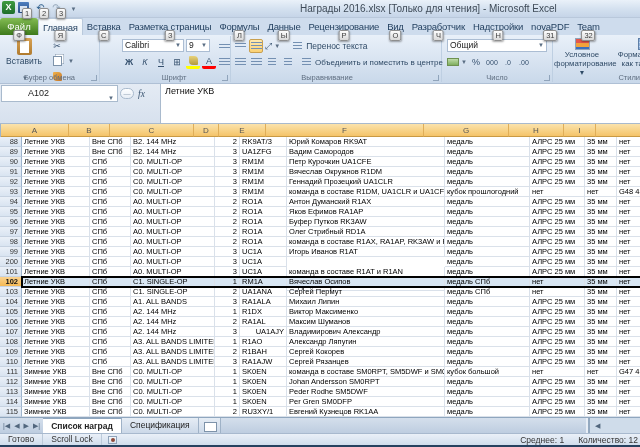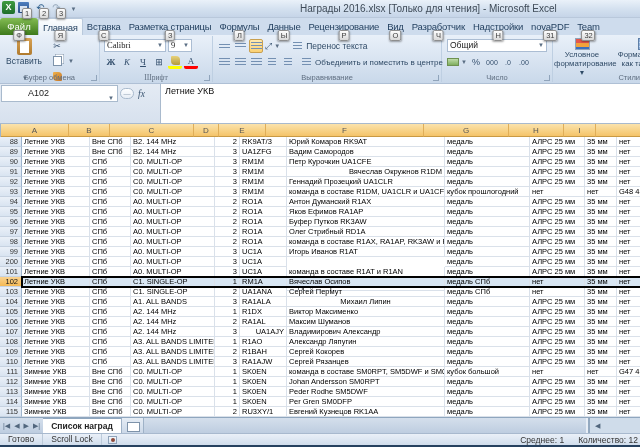--- a/index.html
+++ b/index.html
@@ -86,21 +86,21 @@
     border-right:1px solid #9DB4CD; border-bottom:1px solid #9DB4CD; position:relative; }
   .corner::after { content:""; position:absolute; right:2px; bottom:2px;
     border-left:7px solid transparent; border-bottom:7px solid #B8C6D8; }
   .ch { height:13px; background:linear-gradient(#FBE3AC,#F5C469);
     border-right:1px solid #E0AE58; border-bottom:1px solid #C99A44;
     font-size:8px; color:#555; text-align:center; line-height:13px; flex:0 0 auto; }
   .grow { display:flex; height:10px; position:relative; }
   .rh { width:22px; flex:0 0 22px; background:linear-gradient(#EAF0F8,#D9E4F1);
     border-right:1px solid #9DB4CD; border-bottom:1px solid #C6D2E1;
     font-size:7.5px; color:#333; text-align:right; padding-right:3px; line-height:10px; }
-  .grow.sel .rh { background:linear-gradient(#FAD28E,#F5B954); font-weight:normal; color:#111; }
+  .grow.sel .rh { background:linear-gradient(#FAD28E,#F5B954); font-weight:bold; color:#111; }
   .cell { height:10px; line-height:10px; font-size:7.5px; color:#000; padding:0 2px;
     overflow:hidden; white-space:nowrap; border-right:1px solid #DAE1EA; border-bottom:1px solid #DAE1EA; flex:0 0 auto; }
   .cell.num { text-align:right; }
   .grow.sel .cell { background:#D8E6F3; }
   .selout { position:absolute; left:21px; right:0; top:-1px; bottom:-1px;
     border-top:2px solid #000; border-bottom:2px solid #000; border-left:2px solid #000; pointer-events:none; z-index:5; }
 
   
   .tabbar { position:absolute; left:0; top:417px; width:640px; height:16px;
     background:linear-gradient(#D4DFEC,#BECDE0); border-top:1px solid #8FA6BE; display:flex; align-items:stretch; }
@@ -190,21 +190,21 @@
         <div class="rrow" style="margin-top:1px;">
             <span class="smbtn">
               <span class="brush-ic"></span>
             </span>
           </div>
       </div>
       <div class="glabel">Буфер обмена</div>
       <div class="launcher"></div>
     </div>
 
-    <div class="grp" style="left:100px; width:113px;font-family:Liberation Serif, serif;">
+    <div class="grp" style="left:118px; width:113px;">
       <div class="rrow" style="position:absolute; left:4px; top:3px;">
         <div class="combo" style="width:62px;">
             <span>Calibri</span>
             <span class="carr">▼</span>
           </div>
         <div class="combo" style="width:24px;">
             <span>9</span>
             <span class="carr">▼</span>
           </div>
       </div>
@@ -367,21 +367,21 @@
           <div class="cell" style="width: 32px;">35 мм</div>
           <div class="cell" style="width: 64px;">нет</div>
         </div>
         <div class="grow">
           <div class="rh">91</div>
           <div class="cell" style="width: 68px;">Летние УКВ</div>
           <div class="cell" style="width: 41px;">СПб</div>
           <div class="cell" style="width: 84px;">C0. MULTI-OP</div>
           <div class="cell num" style="width: 25px;">3</div>
           <div class="cell" style="width: 47px;">RM1M</div>
-          <div class="cell" style="width: 158px; text-align: right;">Вячеслав Окружнов R1DM</div>
+          <div class="cell" style="width: 158px;">Вячеслав Окружнов R1DM</div>
           <div class="cell" style="width: 85px;">медаль</div>
           <div class="cell" style="width: 55px;">АЛРС 25 мм</div>
           <div class="cell" style="width: 32px;">35 мм</div>
           <div class="cell" style="width: 64px;">нет</div>
         </div>
         <div class="grow">
           <div class="rh">92</div>
           <div class="cell" style="width: 68px;">Летние УКВ</div>
           <div class="cell" style="width: 41px;">СПб</div>
           <div class="cell" style="width: 84px;">C0. MULTI-OP</div>
@@ -537,21 +537,21 @@
           <div class="cell" style="width: 32px;">35 мм</div>
           <div class="cell" style="width: 64px;">нет</div>
         </div>
         <div class="grow">
           <div class="rh">104</div>
           <div class="cell" style="width: 68px;">Летние УКВ</div>
           <div class="cell" style="width: 41px;">СПб</div>
           <div class="cell" style="width: 84px;">A1. ALL BANDS</div>
           <div class="cell num" style="width: 25px;">3</div>
           <div class="cell" style="width: 47px;">RA1ALA</div>
-          <div class="cell" style="width: 158px; text-align: center;">Михаил Липин</div>
+          <div class="cell" style="width: 158px;">Михаил Липин</div>
           <div class="cell" style="width: 85px;">медаль</div>
           <div class="cell" style="width: 55px;">АЛРС 25 мм</div>
           <div class="cell" style="width: 32px;">35 мм</div>
           <div class="cell" style="width: 64px;">нет</div>
         </div>
         <div class="grow">
           <div class="rh">105</div>
           <div class="cell" style="width: 68px;">Летние УКВ</div>
           <div class="cell" style="width: 41px;">СПб</div>
           <div class="cell" style="width: 84px;">A2. 144 MHz</div>
@@ -697,20 +697,21 @@
   </div>
 
   <div class="tabbar">
     <div class="navs">
       <span class="nav">|◀</span>
       <span class="nav">◀</span>
       <span class="nav">▶</span>
       <span class="nav">▶|</span>
     </div>
     <div class="stab active">Список наград</div>
+    <div class="stab">Спецификация</div>
     <div class="instab"></div>
     <div class="tsplit"></div>
     <div class="hscroll">
       <span class="nav">◀</span>
     </div>
   </div>
 
   <div class="statusbar">
     <div class="sb-item">Готово</div>
     <div class="sb-item">Scroll Lock</div>

